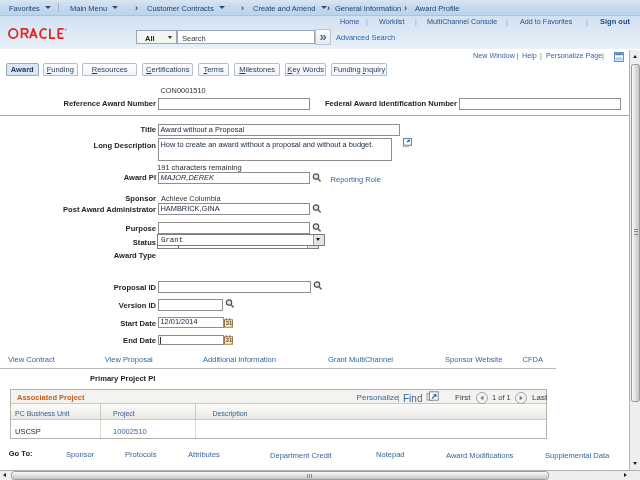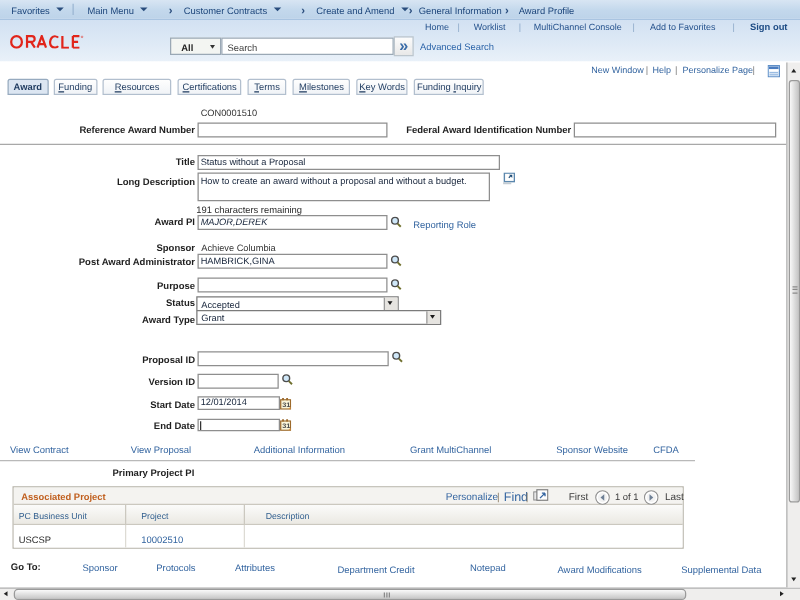--- a/index.html
+++ b/index.html
@@ -109,21 +109,21 @@
   <span class="val" style="left:160.5px;top:86px">CON0001510</span>
 
   <div class="lblbox" style="left:0;top:99px"><span class="lbl">Reference Award Number</span></div>
   <div class="inp" style="left:157.5px;top:97.5px;width:152.5px;"></div>
   <div class="lblbox" style="left:301px;top:99px;"><span class="lbl">Federal Award Identification Number</span></div>
   <div class="inp" style="left:459px;top:97.5px;width:162px;"></div>
 
   <div class="abs" style="left:0;top:115px;width:640px;height:1px;background:#a8a8a8;"></div>
 
   <div class="lblbox" style="left:0;top:125px"><span class="lbl">Title</span></div>
-  <div class="inp" style="left:157.5px;top:123.5px;width:242px;">Status without a Proposal</div>
+  <div class="inp" style="left:157.5px;top:123.5px;width:242px;">Award without a Proposal</div>
 
   <div class="lblbox" style="left:0;top:141px"><span class="lbl">Long Description</span></div>
   <div class="inp" style="left:157.5px;top:138px;width:234.5px;height:23px;padding-top:1px;">How to create an award without a proposal and without a budget.</div>
   <svg class="abs" style="left:402px;top:137.5px" width="10" height="10" viewBox="0 0 10 10">
     <rect x="1.5" y="0.5" width="8" height="6.8" fill="#fdfdfd" stroke="#5b87ad" stroke-width="1.1"></rect>
     <path d="M5.3 1.8 L7.8 1.8 L7.8 4.3 L6.7 3.2 L5.4 4.5 L4.7 3.8 L6 2.5 Z" fill="#1f4e79"></path>
     <rect x="0.5" y="7.8" width="6.5" height="1.6" fill="#c3ccd3"></rect>
   </svg>
 
   <span class="val" style="left:157px;top:162.5px;color:#2b2b2b;font-size:7.5px">191 characters remaining</span>
@@ -153,21 +153,21 @@
       <line x1="6.1" y1="5.9" x2="8.6" y2="8.4" stroke="#6f6f2d" stroke-width="1.5"></line>
     </svg>
 
   <div class="lblbox" style="left:0;top:238px"><span class="lbl">Status</span></div>
   <div class="sel" style="left:157px;top:237px;width:162px;">
       <span style="position:absolute;left:3px;top:1px;">Accepted</span>
       <span class="selbtn"></span>
     </div>
 
   <div class="lblbox" style="left:0;top:250.5px"><span class="lbl">Award Type</span></div>
-  <div class="sel" style="left:157px;top:248px;width:196px;">
+  <div class="sel" style="left:157px;top:234px;width:168px;font-family:Liberation Mono, monospace;">
       <span style="position:absolute;left:3px;top:1px;">Grant</span>
       <span class="selbtn"></span>
     </div>
 
   <div class="lblbox" style="left:0;top:283px"><span class="lbl">Proposal ID</span></div>
   <div class="inp" style="left:157.5px;top:281px;width:153.5px;"></div>
   <svg class="abs loupe" style="left:313px;top:281px" width="10" height="11" viewBox="0 0 10 11">
       <circle cx="4" cy="3.6" r="2.7" fill="#cfe7f8" stroke="#4d4d4d" stroke-width="1.15"></circle>
       <line x1="6.1" y1="5.9" x2="8.6" y2="8.4" stroke="#6f6f2d" stroke-width="1.5"></line>
     </svg>

